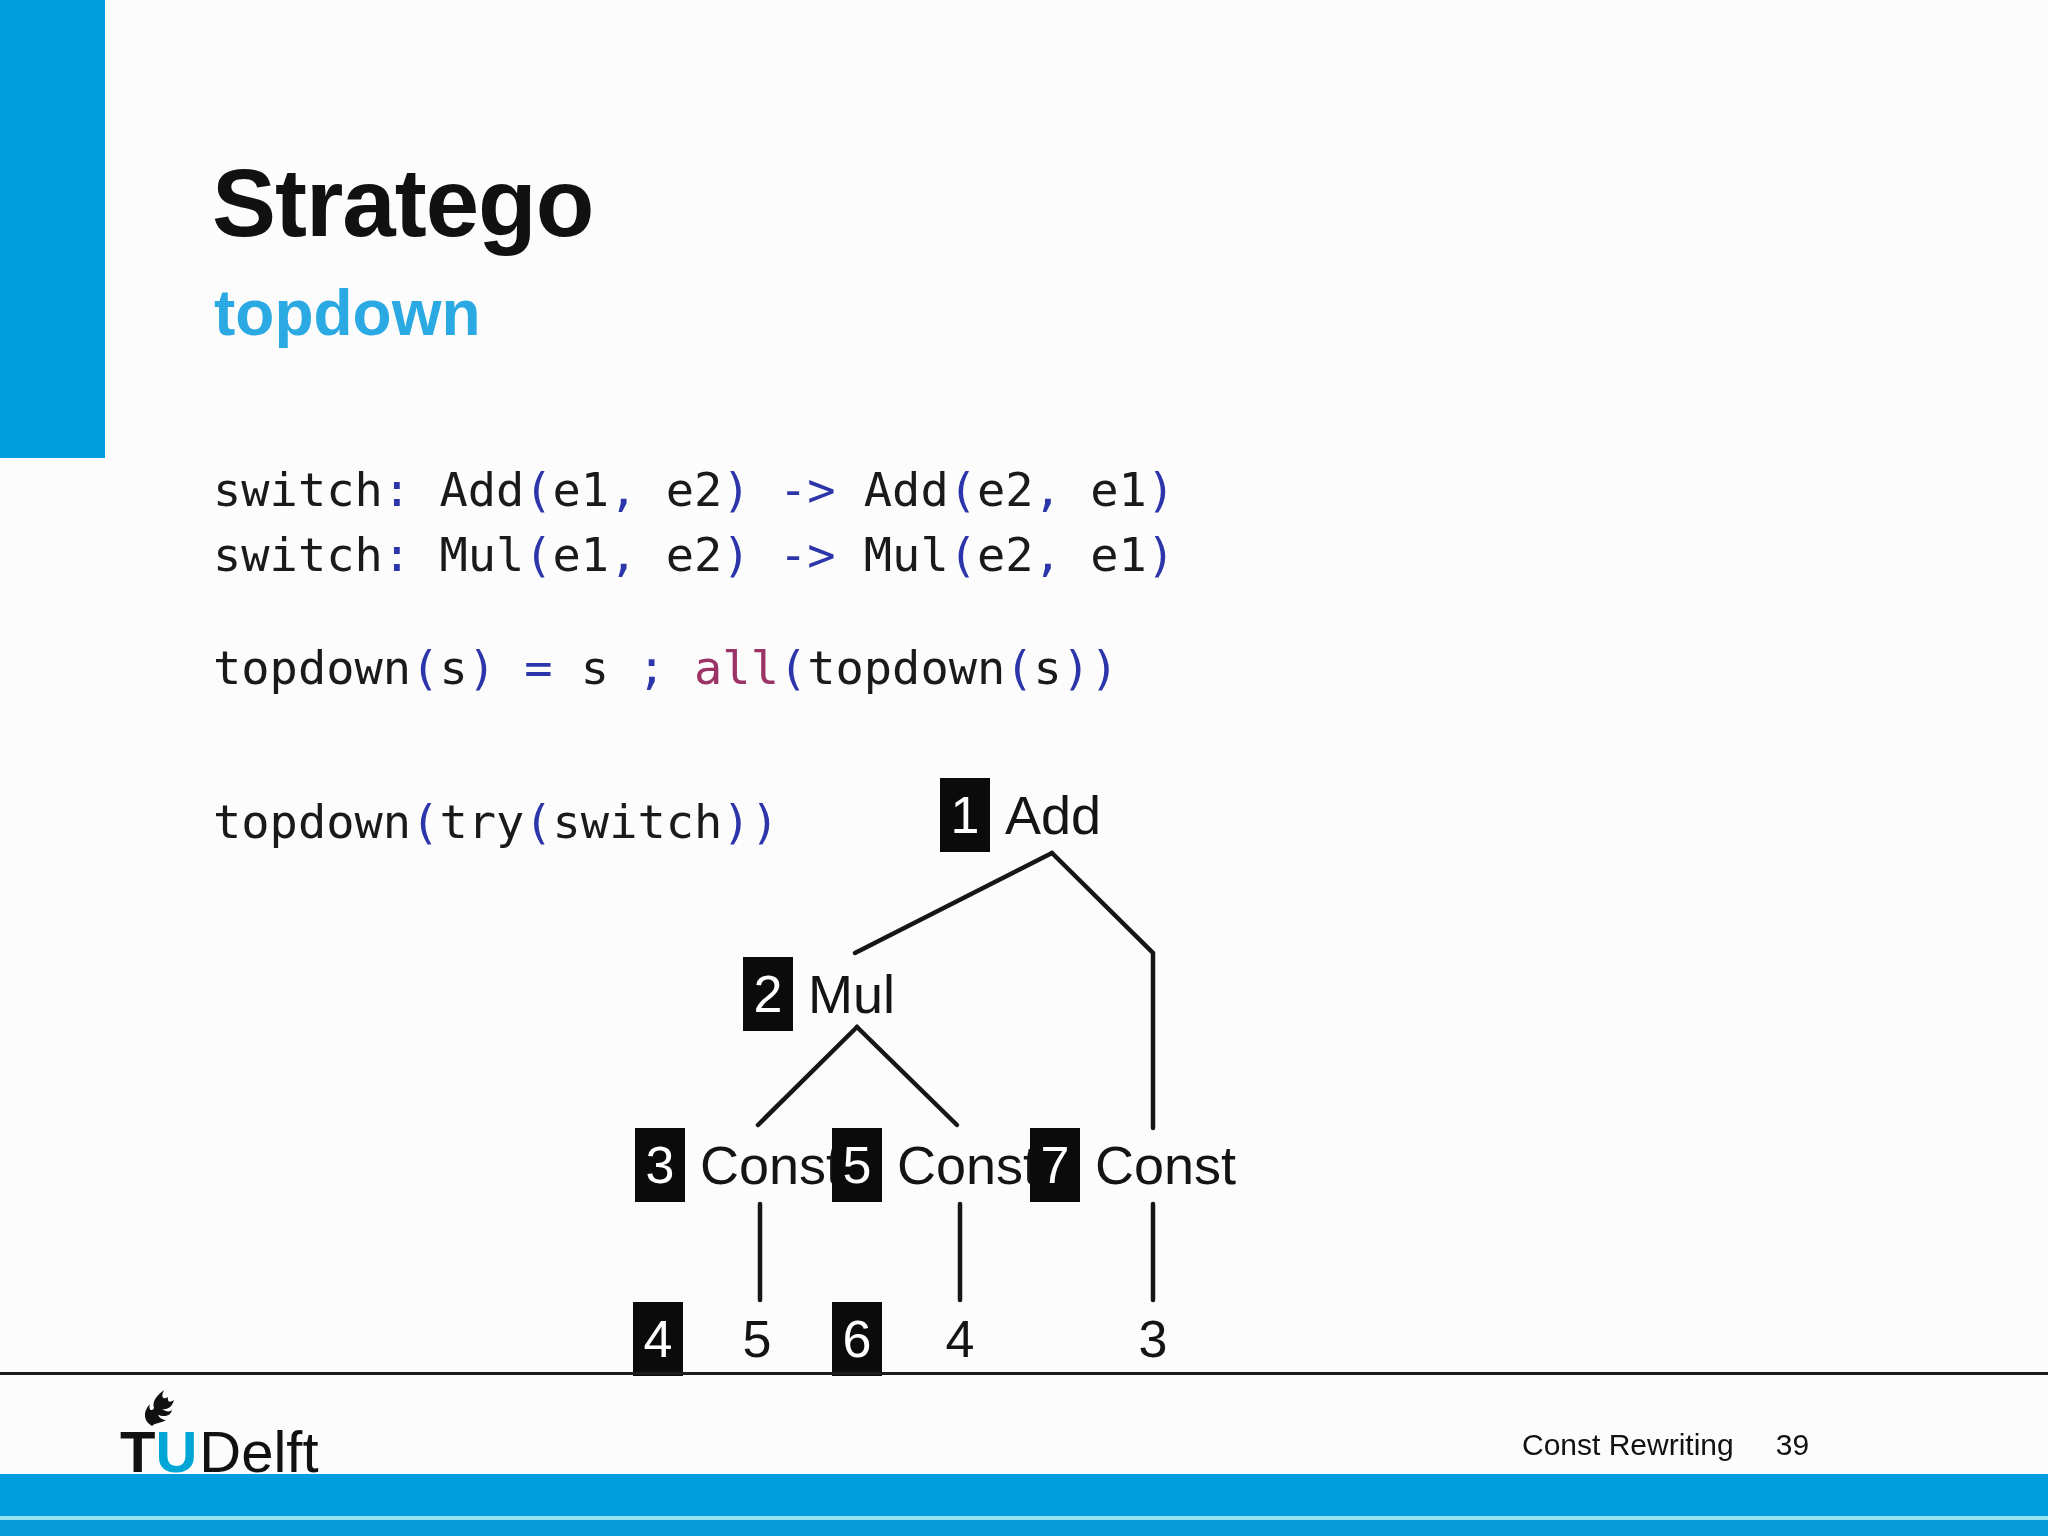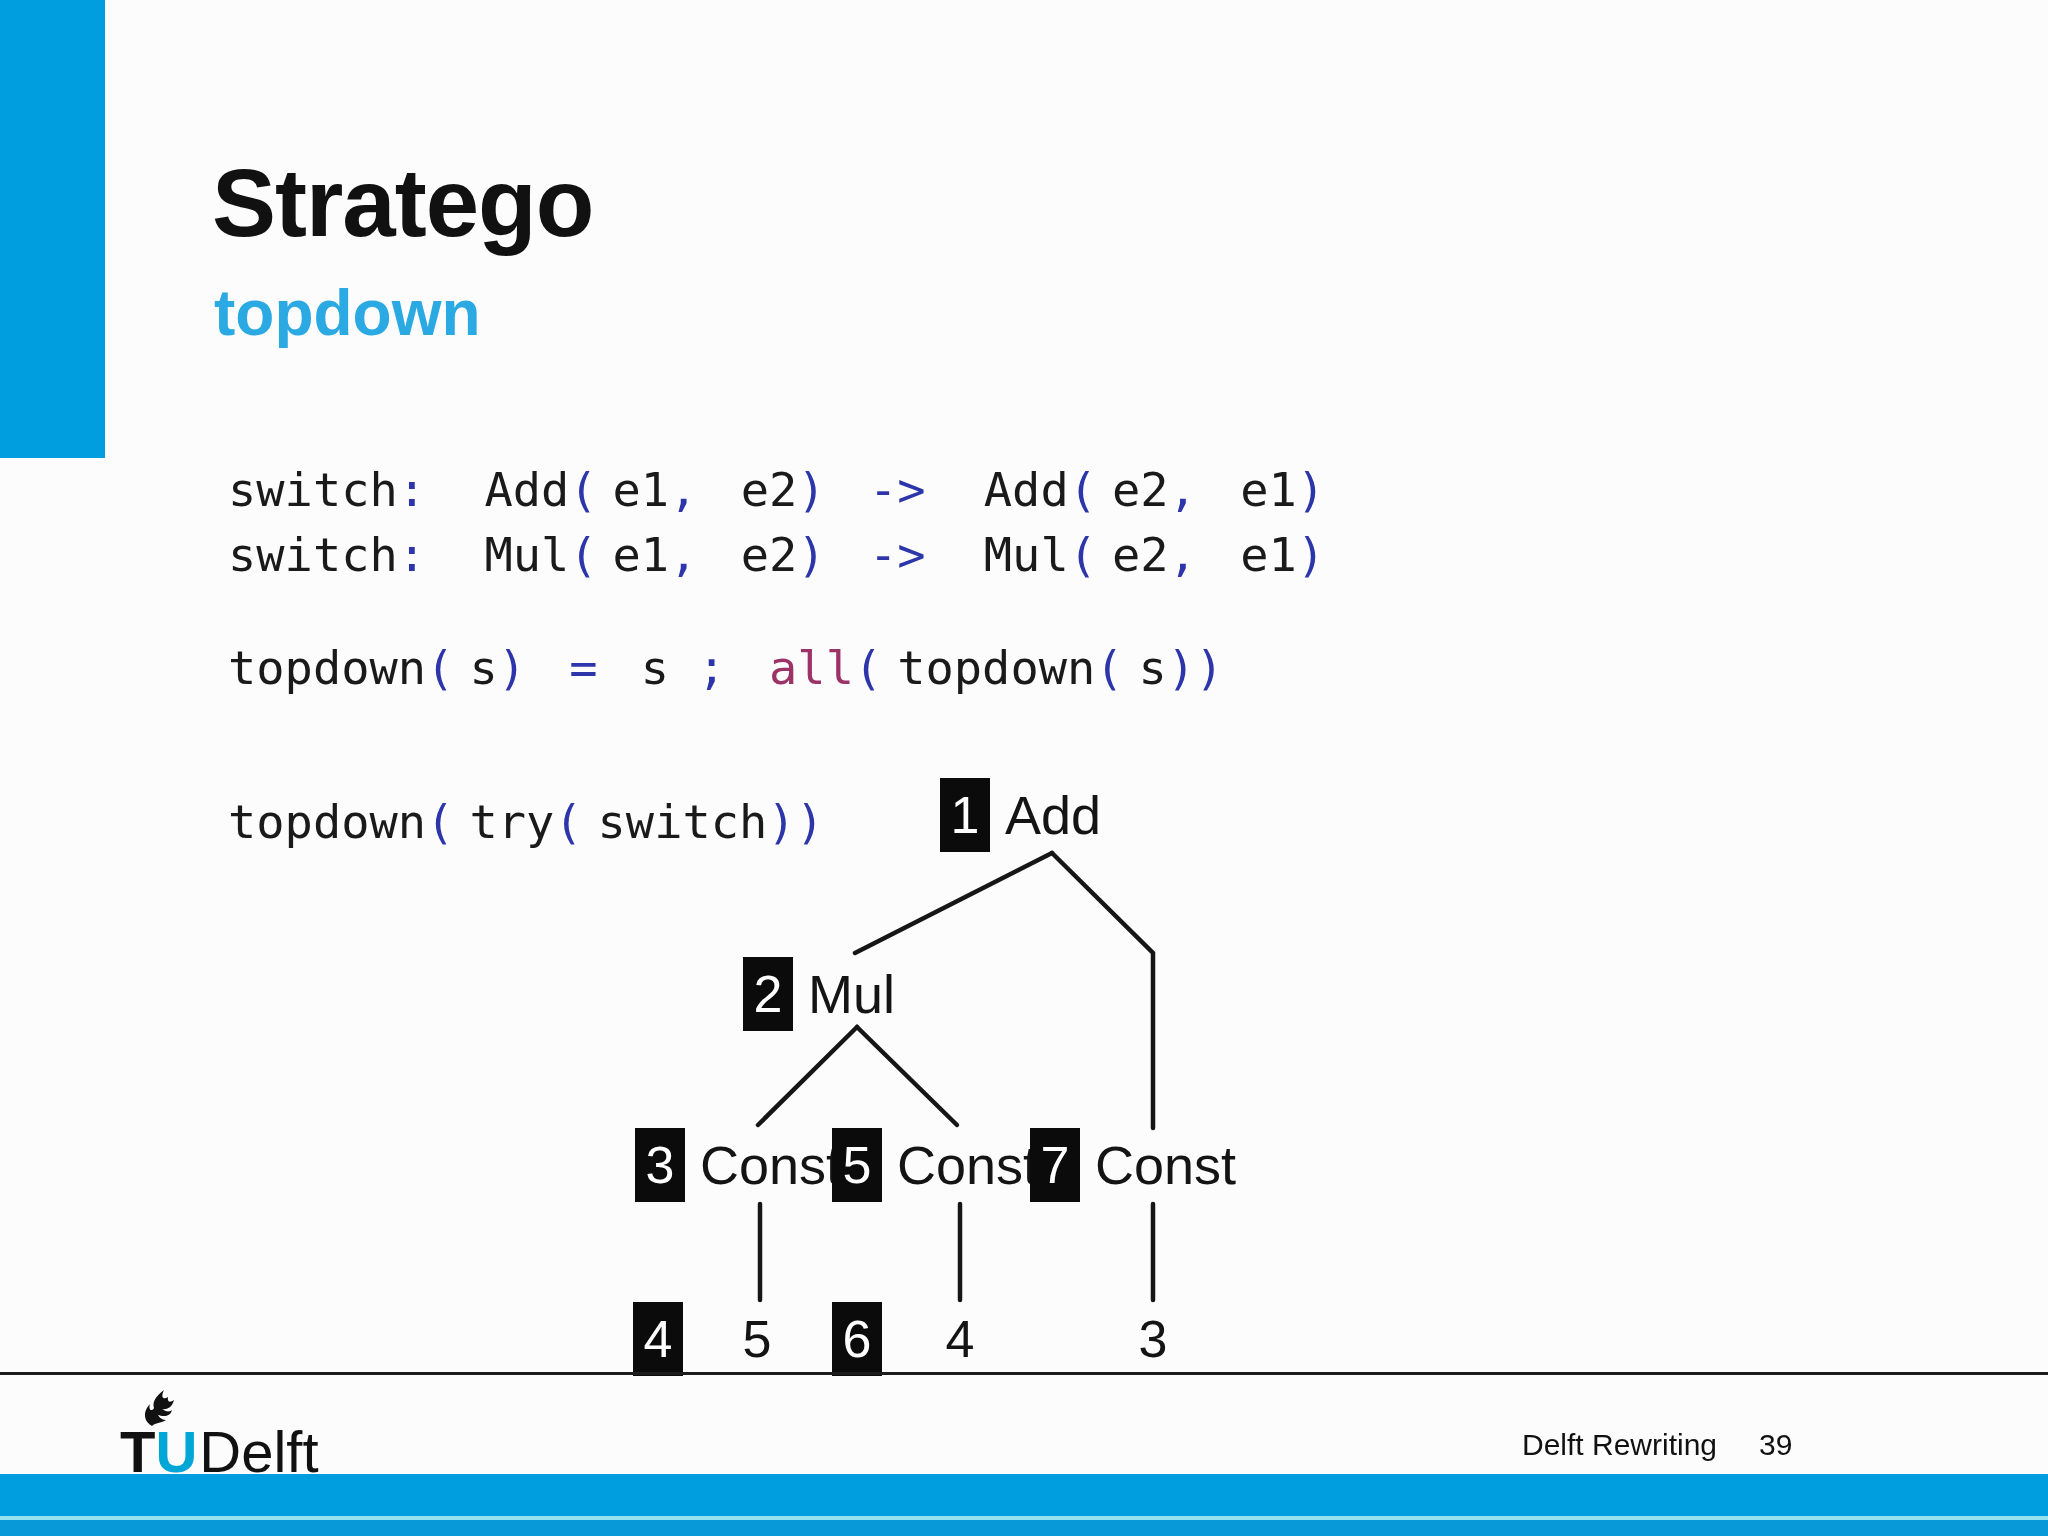--- a/index.html
+++ b/index.html
@@ -13,21 +13,21 @@
   .accent-bar{position:absolute;left:0;top:0;width:105px;height:458px;background:var(--accent,#009EDF);}
   
   .title{position:absolute;left:212px;top:148px;font-size:96px;font-weight:600;letter-spacing:-1px;color:#111;}
   .subtitle{position:absolute;left:214px;top:276px;font-size:64px;font-weight:600;color:var(--subtitle,#2BA9E2);}
   
   .code-line{
     position:absolute;left:213px;white-space:pre;
     font-family:"DejaVu Sans Mono","Liberation Mono",monospace;
     font-size:47px;color:#1a1a1a;
   }
-  .tok-id{color:#1a1a1a;margin-left:15px;}
+  .tok-id{color:#1a1a1a;}
   .tok-pu{color:var(--punct,#2C35A9);}
   .tok-sp{color:var(--special,#9C3366);margin-top:40px;}
   
   .tree-edges{position:absolute;left:0;top:0;pointer-events:none;}
   .tree-node{position:absolute;display:flex;align-items:center;}
   .badge{
     display:inline-flex;align-items:center;justify-content:center;
     width:50px;height:74px;background:#0b0b0b;color:#fff;
     font-size:52px;flex:0 0 auto;
   }
@@ -116,18 +116,18 @@
 <div class="logo">
   <svg class="flame-icon" width="46" height="40" viewBox="0 0 46 40">
     <path fill="#111" d="M14 38 C4 32 6 22 12 16 C10 22 14 24 16 20 C14 14 18 8 26 2 C22 10 26 12 30 9 C29 14 32 15 36 12 C34 20 28 22 24 21 C28 24 32 24 34 22 C32 30 24 28 20 27 C22 31 26 32 28 32 C22 36 18 34 14 38 Z"></path>
   </svg>
   <div class="logo-text">
     <span class="logo-t">T</span><span class="logo-u">U</span><span class="logo-delft">Delft</span>
   </div>
 </div>
 
 <div class="footer-text">
-  <span>Delft Rewriting</span><span class="footer-page">39</span>
+  <span>Const Rewriting</span><span class="footer-page">39</span>
 </div>
 
 <div class="bottom-bar"></div>
 <div class="bottom-line"></div>
 <div class="bottom-strip"></div>
 
 </body></html>

